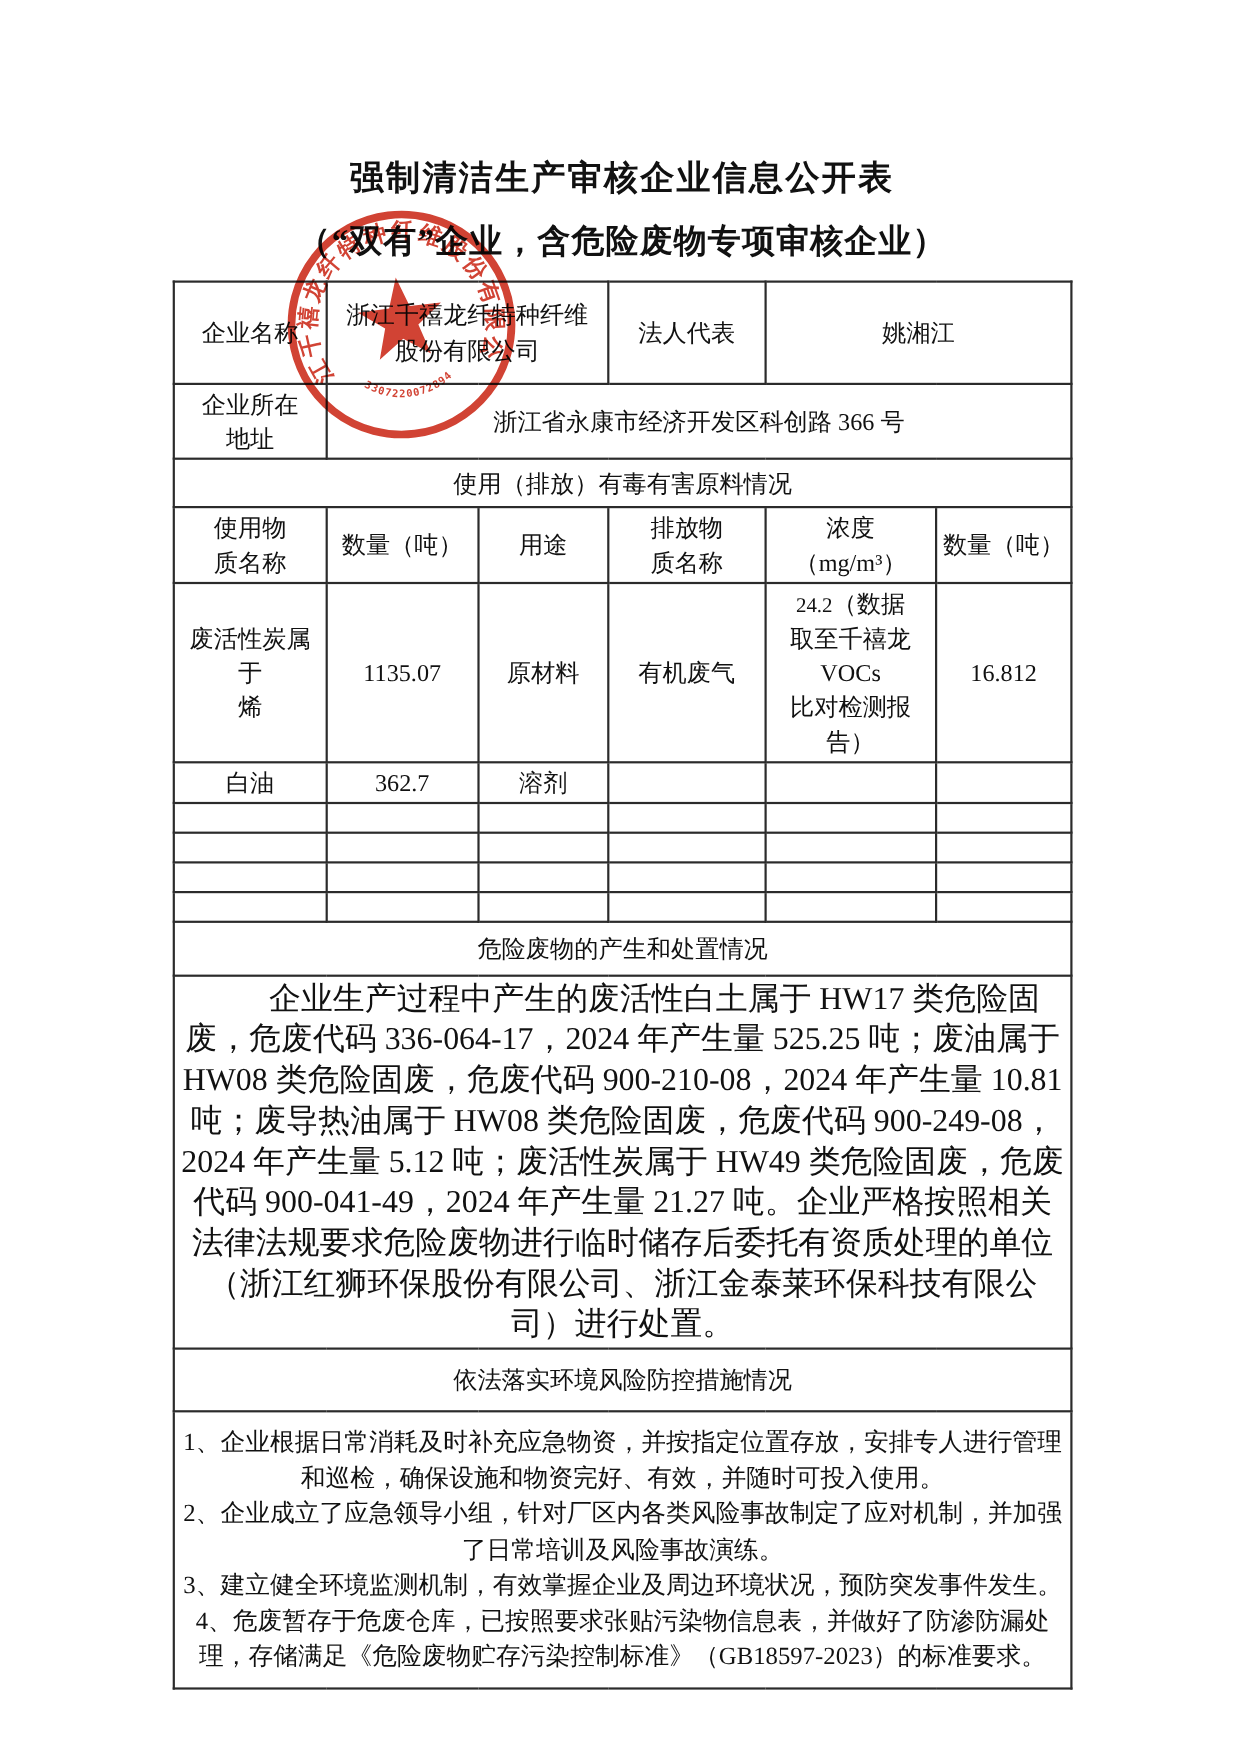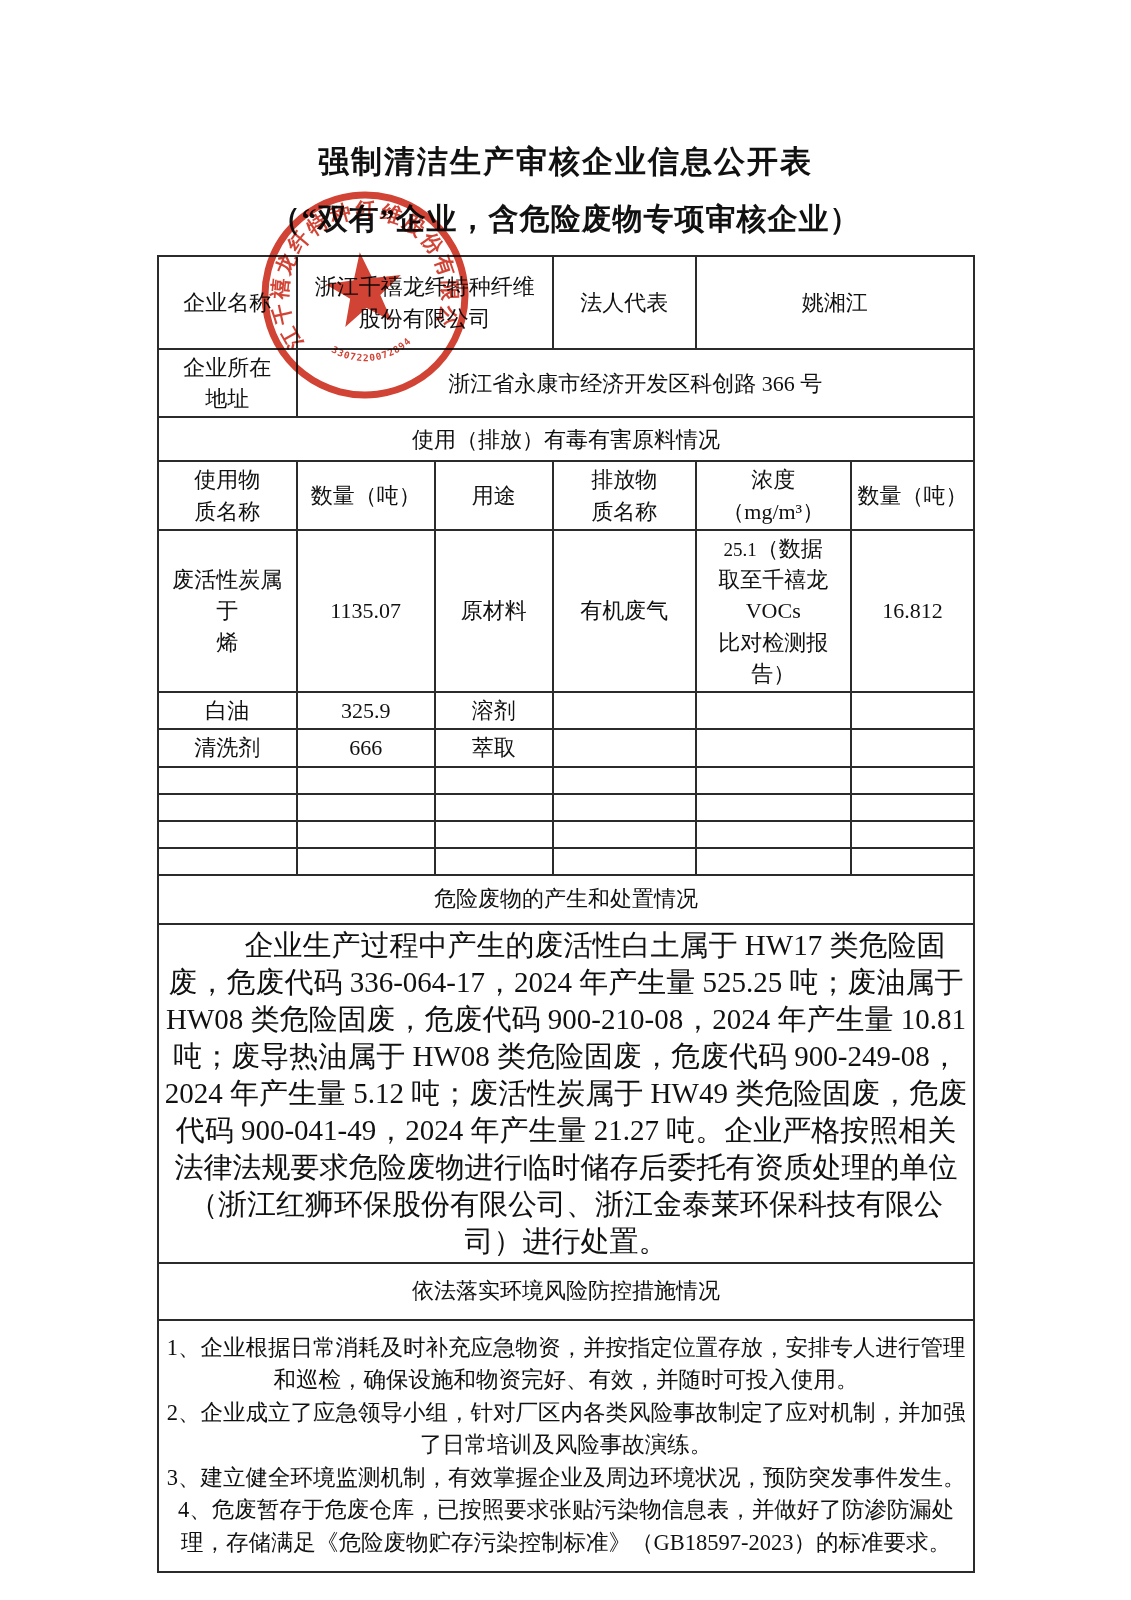--- a/index.html
+++ b/index.html
@@ -109,37 +109,29 @@
 质名称</td>
           <td>浓度（mg/m³）</td>
           <td>数量（吨）</td>
         </tr>
         <tr class="h-r5">
           <td class="pre">废活性炭属于
 烯</td>
           <td>1135.07</td>
           <td>原材料</td>
           <td>有机废气</td>
-          <td class="conc-cell pre"><span class="conc-val">25.1</span><span>（数据
+          <td class="conc-cell pre"><span class="conc-val">24.2</span><span>（数据
 取至千禧龙 VOCs
 比对检测报告）</span></td>
           <td>16.812</td>
         </tr>
         <tr class="h-sm">
           <td>白油</td>
-          <td>325.9</td>
+          <td>362.7</td>
           <td>溶剂</td>
-          <td></td>
-          <td></td>
-          <td></td>
-        </tr>
-        <tr class="h-sm">
-          <td>清洗剂</td>
-          <td>666</td>
-          <td>萃取</td>
           <td></td>
           <td></td>
           <td></td>
         </tr>
         <tr class="h-sm">
           <td></td>
             <td></td>
             <td></td>
             <td></td>
             <td></td>

